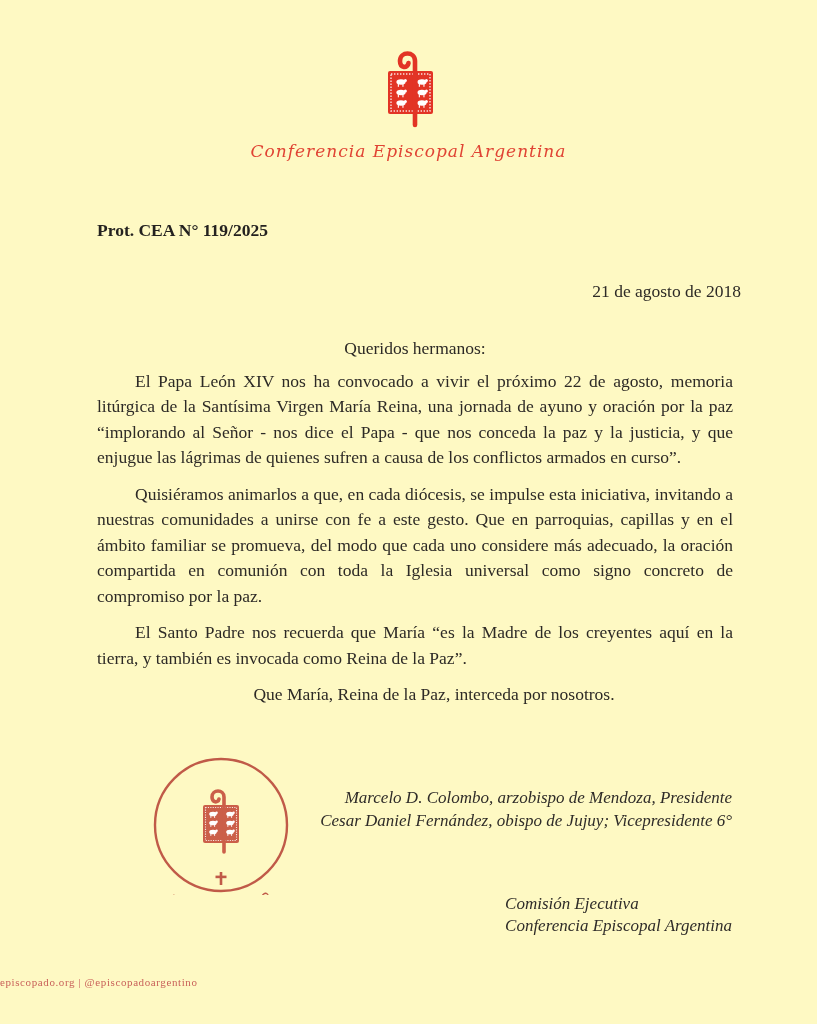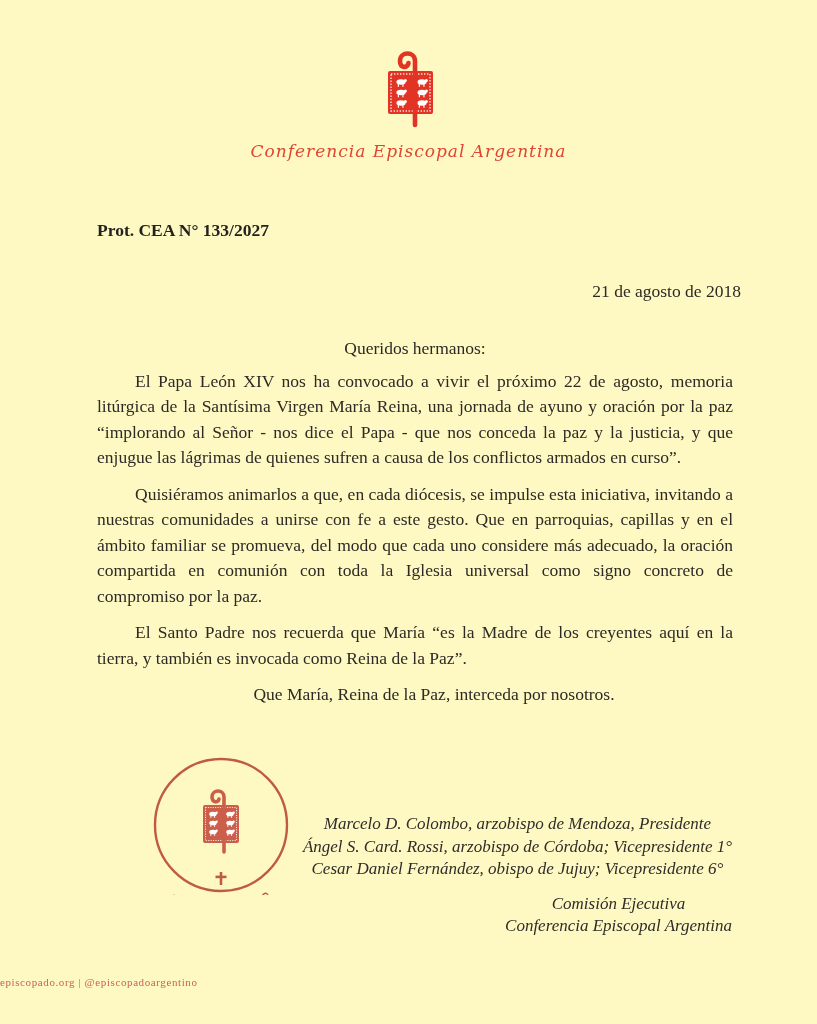--- a/index.html
+++ b/index.html
@@ -40,29 +40,28 @@
     text-align:justify;
   }
   .body-text p { margin:0 0 11px 0; text-indent:38px; }
   .body-text p.salutation { text-indent:0; margin-bottom:7px; text-align:center; }
   .body-text p.last { text-align:center; }
   
   .seal { position:absolute; left:151px; top:755px; width:140px; height:140px; }
   
   .signatures {
     position:absolute; right:85px; top:787px;
-    text-align:center;
+    text-align:right;
     font-style:italic;
     font-size:17px; line-height:22.5px;
     color:#2f2c29;
-    margin-top:26px;
   }
   .closing {
     position:absolute; right:85px; top:893px;
-    text-align:center;
+    text-align:left;
     font-style:italic;
     font-size:17px; line-height:22px;
     color:#2f2c29;
     margin-left:45px;
   }
   
   .footer {
     position:absolute; left:0; bottom:36px; width:100%;
     text-align:left;
     font-size:11px;
@@ -92,21 +91,21 @@
       <use href="#sheep-a" x="17" y="56"></use>
       <use href="#sheep-a" x="38" y="35"></use>
       <use href="#sheep-a" x="38" y="45.5"></use>
       <use href="#sheep-a" x="38" y="56"></use>
       <path d="M31 78 L31 14 C31 4 16 4 16 14 C16 21 23.5 22 24.5 16" fill="none" stroke="#e23425" stroke-width="4.6" stroke-linecap="round"></path>
     </svg>
   </div>
 
   <div class="script-title">Conferencia Episcopal Argentina</div>
 
-  <div class="protocol">Prot. CEA N° 133/2027</div>
+  <div class="protocol">Prot. CEA N° 119/2025</div>
 
   <div class="date-line">21 de agosto de 2018</div>
 
   <div class="body-text">
     <p class="salutation">Queridos hermanos:</p>
     <p>El Papa León XIV nos ha convocado a vivir el próximo 22 de agosto, memoria litúrgica de la Santísima Virgen María Reina, una jornada de ayuno y oración por la paz “implorando al Señor - nos dice el Papa - que nos conceda la paz y la justicia, y que enjugue las lágrimas de quienes sufren a causa de los conflictos armados en curso”.</p>
     <p>Quisiéramos animarlos a que, en cada diócesis, se impulse esta iniciativa, invitando a nuestras comunidades a unirse con fe a este gesto. Que en parroquias, capillas y en el ámbito familiar se promueva, del modo que cada uno considere más adecuado, la oración compartida en comunión con toda la Iglesia universal como signo concreto de compromiso por la paz.</p>
     <p>El Santo Padre nos recuerda que María “es la Madre de los creyentes aquí en la tierra, y también es invocada como Reina de la Paz”.</p>
     <p class="last">Que María, Reina de la Paz, interceda por nosotros.</p>
   </div>
@@ -145,21 +144,20 @@
 
       <g fill="#c05a48">
         <rect x="68.7" y="117" width="2.6" height="13"></rect>
         <rect x="64.5" y="120.6" width="11" height="2.6"></rect>
       </g>
     </svg>
   </div>
 
   <div class="signatures">
     <div>Marcelo D. Colombo, arzobispo de Mendoza, Presidente</div>
-    <div>Ángel S. Card. Rossi, arzobispo de Córdoba; Vicepresidente 1°</div>
     <div>Cesar Daniel Fernández, obispo de Jujuy; Vicepresidente 6°</div>
   </div>
 
   <div class="closing">
     <div>Comisión Ejecutiva</div>
     <div>Conferencia Episcopal Argentina</div>
   </div>
 
   <div class="footer">episcopado.org | @episcopadoargentino</div>
 

